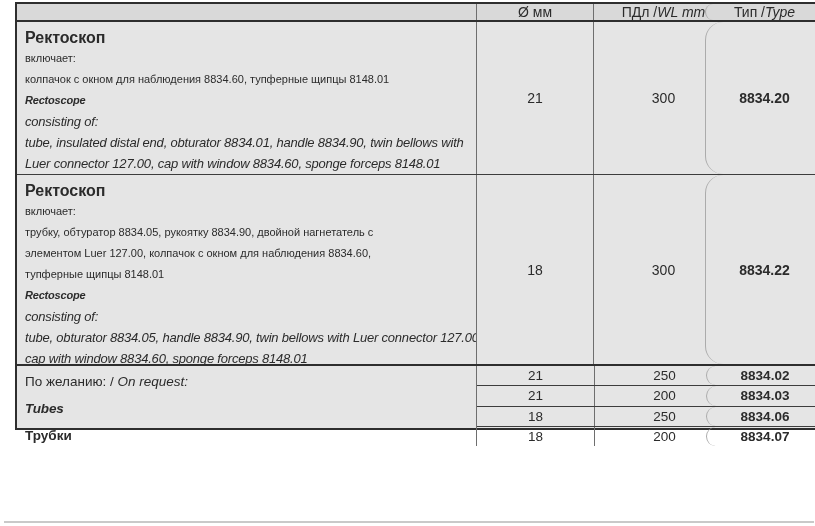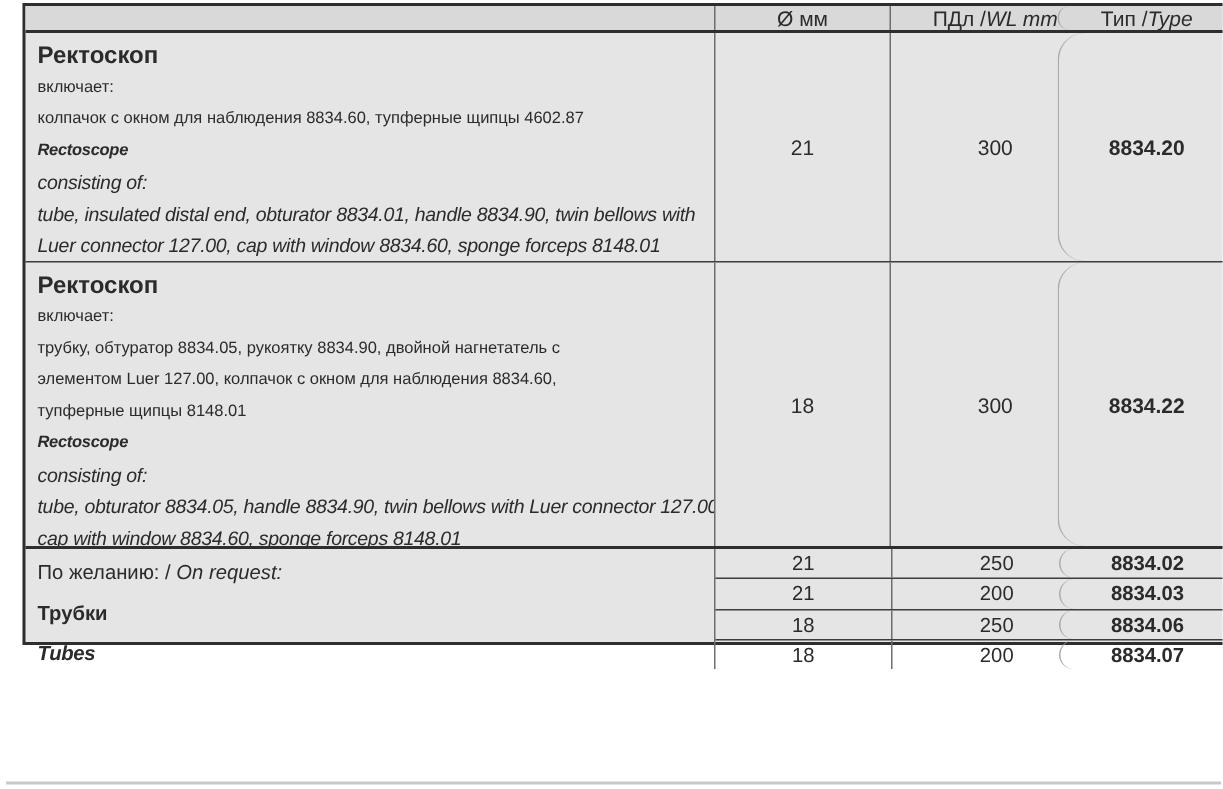--- a/index.html
+++ b/index.html
@@ -107,21 +107,21 @@
       <div class="c4 cell">
         <span>Тип / </span>
           <span class="it">Type</span>
       </div>
     </div>
 
     <div class="row product-row-1">
       <div class="c1 desc">
         <div class="ln ru-b">Ректоскоп</div>
         <div class="ln">включает:</div>
-        <div class="ln">колпачок с окном для наблюдения 8834.60, тупферные щипцы 4602.87</div>
+        <div class="ln">колпачок с окном для наблюдения 8834.60, тупферные щипцы 8148.01</div>
         <div class="ln en-b">Rectoscope</div>
         <div class="ln en">consisting of:</div>
         <div class="ln en">tube, insulated distal end, obturator 8834.01, handle 8834.90, twin bellows with</div>
         <div class="ln en">Luer connector 127.00, cap with window 8834.60, sponge forceps 8148.01</div>
       </div>
       <div class="c2 val">21</div>
       <div class="c3 val">300</div>
       <div class="c4 val bold">8834.20</div>
     </div>
 
@@ -140,22 +140,22 @@
       <div class="c2 val">18</div>
       <div class="c3 val">300</div>
       <div class="c4 val bold">8834.22</div>
     </div>
 
     <div class="bottom-section">
       <div class="bottom-desc">
         <div class="ln2">
           <span>По желанию: / </span><span class="it">On request:</span>
         </div>
+        <div class="ln2 gap en-b">Tubes</div>
         <div class="ln2 gap ru-b">Трубки</div>
-        <div class="ln2 gap en-b">Tubes</div>
       </div>
       <div class="subtable">
         <div class="subrow">
           <div class="c2 val">21</div>
           <div class="c3 val">250</div>
           <div class="c4 val bold">8834.02</div>
         </div>
         <div class="subrow">
           <div class="c2 val">21</div>
           <div class="c3 val">200</div>

